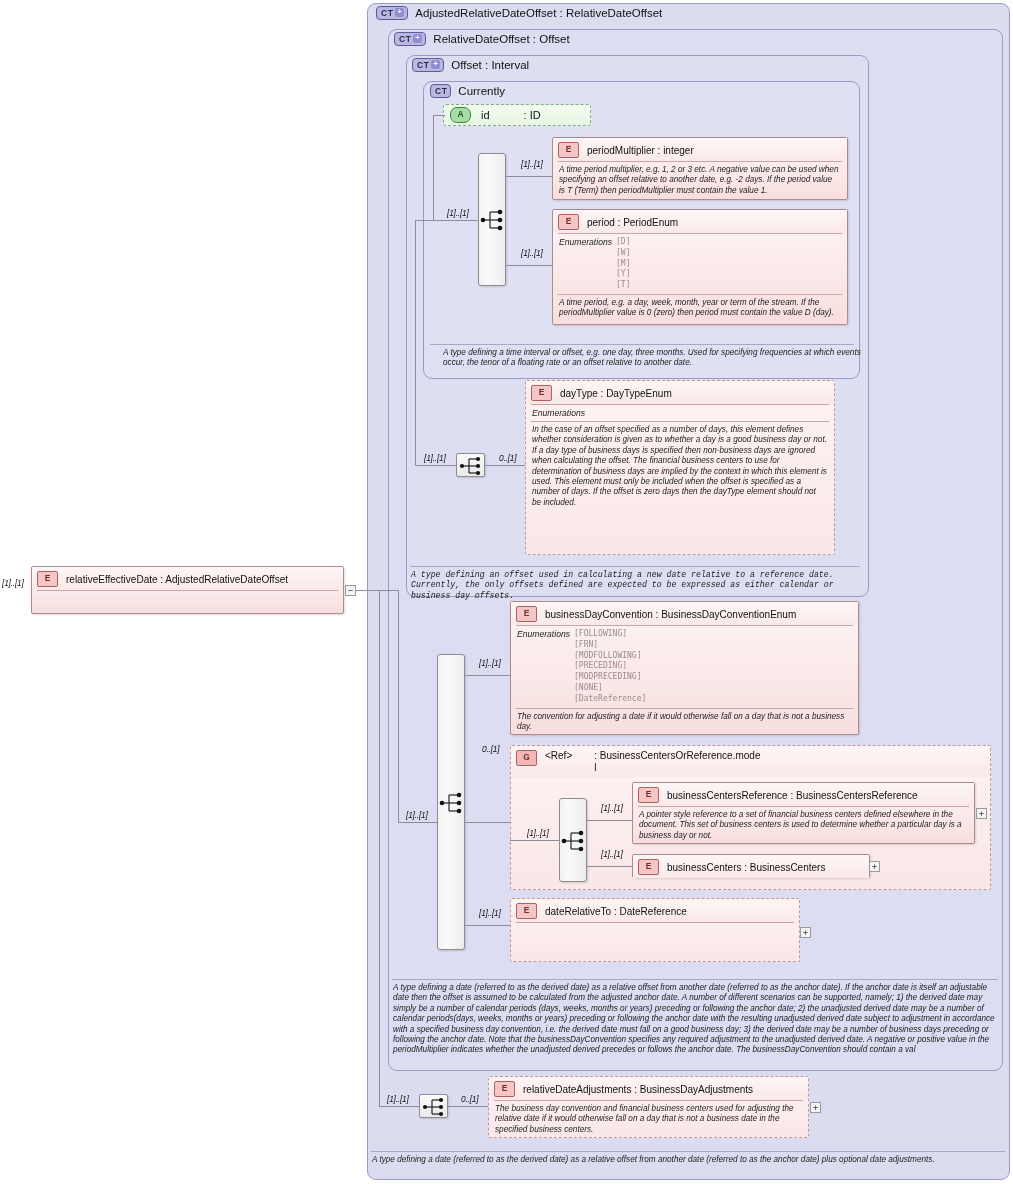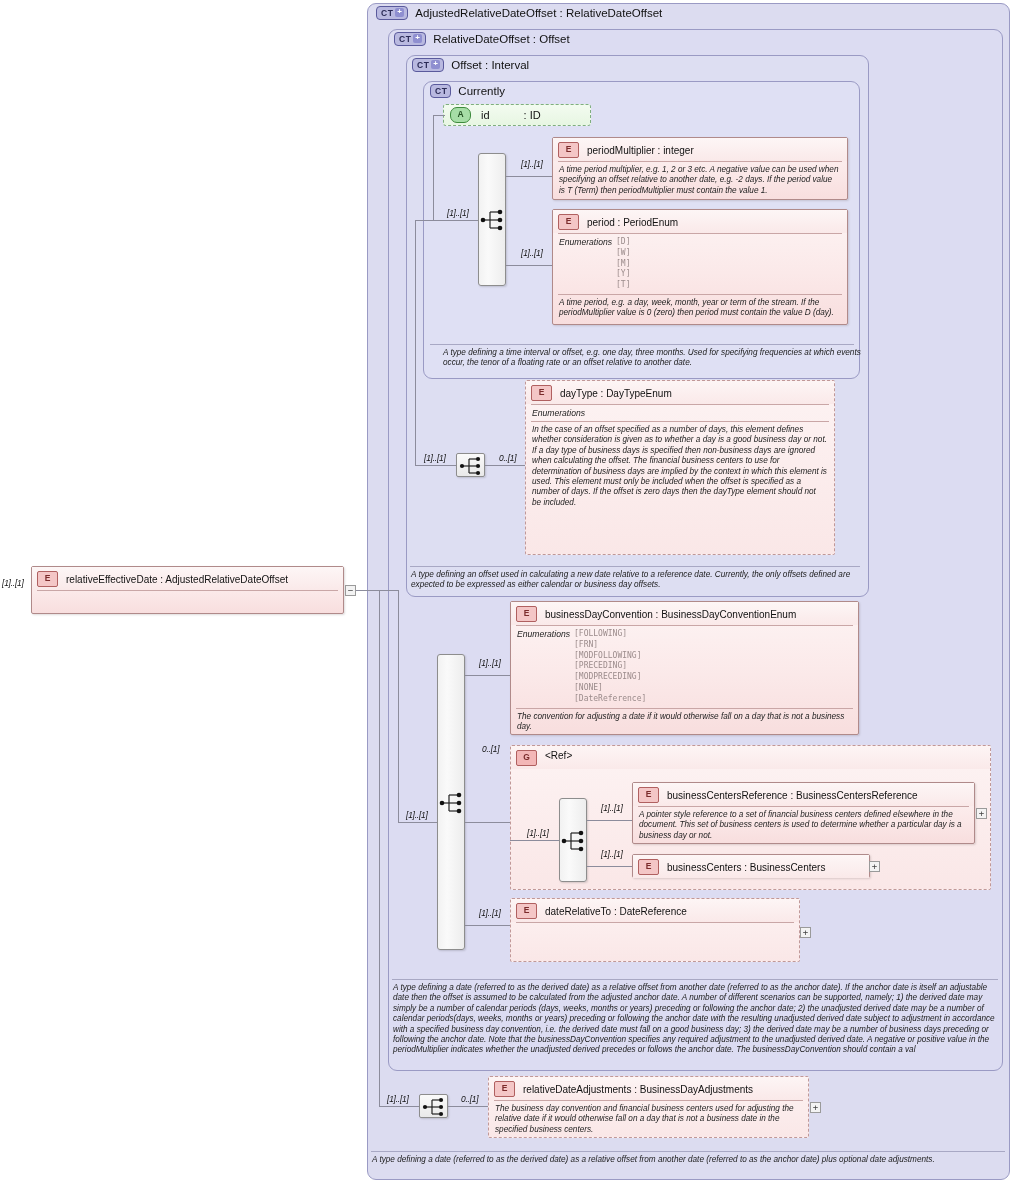--- a/index.html
+++ b/index.html
@@ -200,21 +200,21 @@
     </div>
     <div class="nrule"></div>
     <div class="enumwrap">
       <span class="enumlabel">Enumerations</span>
     </div>
     <div class="nrule"></div>
     <div class="ndoc">In the case of an offset specified as a number of days, this element defines whether consideration is given as to whether a day is a good business day or not. If a day type of business days is specified then non-business days are ignored when calculating the offset. The financial business centers to use for determination of business days are implied by the context in which this element is used. This element must only be included when the offset is specified as a number of days. If the offset is zero days then the dayType element should not be included.</div>
   </div>
 
   <div class="ctdocrule" style="left:410px;top:566px;width:450px;"></div>
-  <div class="ctdoc" style="left:411px;top:570px;width:452px;">A type defining an offset used in calculating a new date relative to a reference date. Currently, the only offsets defined are expected to be expressed as either calendar or business day offsets.</div>
+  <div class="ctdoc" style="left:411px;top:570px;width:452px;font-family:Liberation Mono, monospace;">A type defining an offset used in calculating a new date relative to a reference date. Currently, the only offsets defined are expected to be expressed as either calendar or business day offsets.</div>
 
   <div class="card" style="left:2px;top:578px;">[1]..[1]</div>
   <div class="nodebox" style="left:31px;top:566px;width:313px;height:48px;">
     <div class="hdr">
       <span class="ebadge">E</span>
       <span class="ntitle">relativeEffectiveDate : AdjustedRelativeDateOffset</span>
     </div>
     <div class="nrule"></div>
   </div>
   <div class="expand" style="left:345px;top:585px;">−</div>
@@ -255,20 +255,24 @@
     <div class="ndoc">The convention for adjusting a date if it would otherwise fall on a day that is not a business day.</div>
   </div>
 
   <div class="line hline" style="left:465px;top:822px;width:45px;"></div>
   <div class="card" style="left:482px;top:744px;">0..[1]</div>
 
   <div class="nodebox dashed" style="left:510px;top:745px;width:481px;height:145px;">
     <div class="hdr" style="align-items:flex-start;">
       <span class="gbadge">G</span>
       <span class="ntitle">&lt;Ref&gt;</span>
+      <span class="ntitle wrap" style="margin-left:14px;width:260px;">
+        <span>: BusinessCentersOrReference.mode</span><br>
+        <span>l</span>
+      </span>
     </div>
   </div>
 
   <div class="seqbig" style="left:559px;top:798px;width:28px;height:84px;">
     <svg class="glyph" width="28" height="24" style="left:0;top:30px;">
       <line x1="3" y1="12" x2="11" y2="12" stroke="#222" stroke-width="1.2"></line>
       <line x1="11" y1="4" x2="11" y2="20" stroke="#222" stroke-width="1.2"></line>
       <line x1="11" y1="4" x2="19" y2="4" stroke="#222" stroke-width="1.2"></line>
       <line x1="11" y1="12" x2="19" y2="12" stroke="#222" stroke-width="1.2"></line>
       <line x1="11" y1="20" x2="19" y2="20" stroke="#222" stroke-width="1.2"></line>

